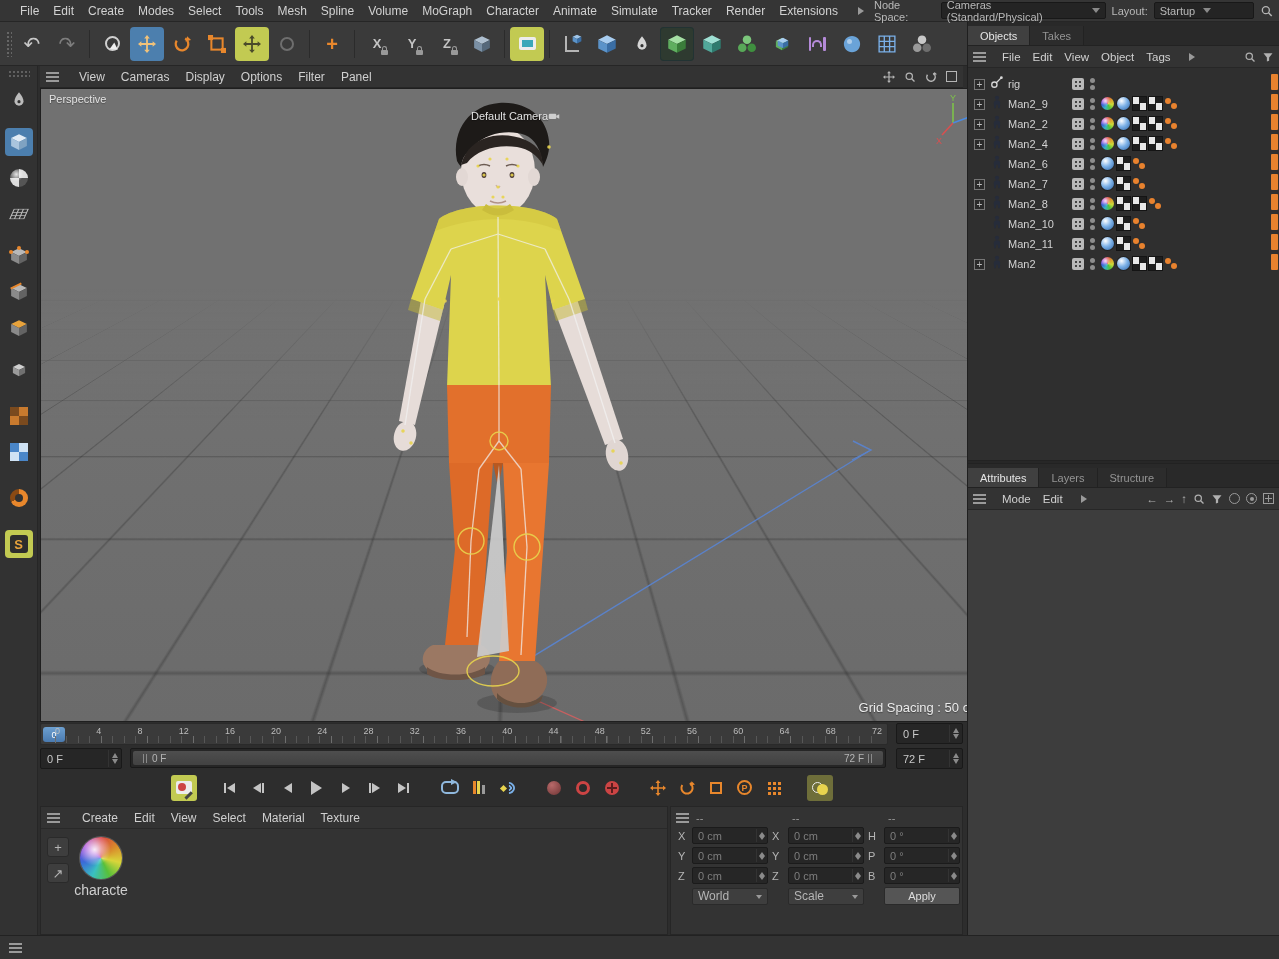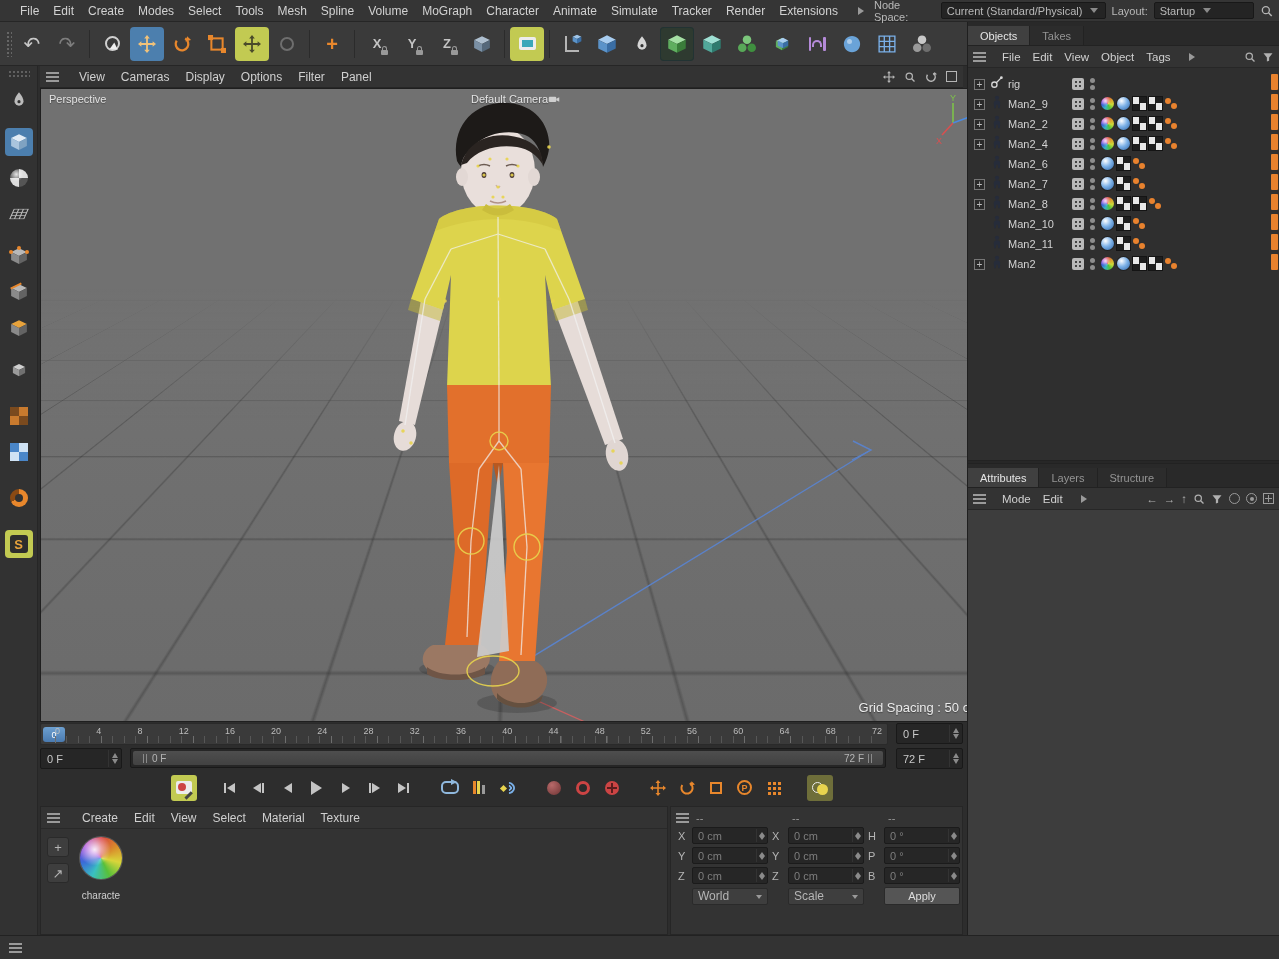--- a/index.html
+++ b/index.html
@@ -64,21 +64,21 @@
   .vp-wrap{position:absolute;left:40px;top:66px;width:923px;height:656px}
   .vp-menu{height:22px;background:#333;display:flex;align-items:center;padding:0 6px;border-bottom:1px solid #262626}
   .vp-menu [data-name^="viewport-menu-item"]{padding:0 8px;color:#d0d0d0;font-size:12px}
   .vp-menu-right{margin-left:auto;display:flex;align-items:center;gap:9px;color:#b5b5b5}
   .vp-maxi{width:11px;height:11px;border:1.6px solid #b5b5b5}
   .vp-canvas{position:absolute;left:0;top:22px;width:951px;height:634px;background:linear-gradient(#767676,#6b6b6b);overflow:hidden;border:1px solid #1f1f1f}
   .vp-grid{position:absolute;left:-30%;right:-30%;top:210px;height:150%;background:repeating-linear-gradient(90deg,rgba(45,45,45,.34) 0 1px,transparent 1px 58px),repeating-linear-gradient(0deg,rgba(45,45,45,.34) 0 1px,transparent 1px 58px);transform:perspective(520px) rotateX(70deg);transform-origin:50% 0}
   .vp-fade{position:absolute;left:0;right:0;top:0;height:330px;background:linear-gradient(#717171 200px,rgba(113,113,113,0))}
   .horizon{position:absolute;left:0;right:0;top:211px;height:1px;background:rgba(58,58,58,.55)}
   .vp-label-tl{position:absolute;left:8px;top:4px;font-size:11px;color:#e2e2e2;text-shadow:0 1px 1px rgba(0,0,0,.35)}
-  .vp-label-cam{position:absolute;left:0;right:0;top:4px;display:flex;align-items:center;justify-content:center;gap:0;font-size:11px;color:#e2e2e2;text-shadow:0 1px 1px rgba(0,0,0,.35)}
+  .vp-label-cam{position:absolute;left:0;right:0;top:21px;display:flex;align-items:center;justify-content:center;gap:0;font-size:11px;color:#e2e2e2;text-shadow:0 1px 1px rgba(0,0,0,.35)}
   .vp-label-grid{position:absolute;right:10px;bottom:6px;font-size:13px;font-weight:normal;color:#ebebeb;text-shadow:0 1px 1px rgba(0,0,0,.4)}
   .char-svg{position:absolute;left:0;top:0}
   .gizmo{position:absolute;right:6px;top:4px}
 
   
   .ruler{position:absolute;left:40px;top:723px;width:848px;height:22px;background:#3a3a3a;border:1px solid #2a2a2a;border-radius:2px}
   .ruler-labels{position:absolute;left:14px;right:5px;top:2px;display:flex;justify-content:space-between;font-size:9px;color:#bdbdbd}
   .ruler-ticks{position:absolute;left:14px;right:5px;bottom:1px;height:7px;background:repeating-linear-gradient(90deg,#6e6e6e 0 1px,transparent 1px 45.95px),repeating-linear-gradient(90deg,rgba(110,110,110,.55) 0 1px,transparent 1px 11.49px)}
   .playhead{position:absolute;left:2px;top:3px;width:22px;height:15px;background:linear-gradient(#6da0d0,#4a7ab0);border-radius:3px;color:#fff;font-size:9px;display:flex;align-items:center;justify-content:center}
   .frame-field{position:absolute;height:21px;background:#262626;border:1px solid #191919;border-radius:2px;color:#c9c9c9;font-size:11px;display:flex;align-items:center;padding:0 16px 0 6px}
@@ -126,21 +126,21 @@
   
   .bl-panel{position:absolute;left:40px;top:806px;width:628px;height:129px;background:#333;border:1px solid #262626}
   .mm-menu{height:22px;display:flex;align-items:center;gap:2px;padding:0 6px;border-bottom:1px solid #292929}
   .mm-menu [data-name^="material-menu-item"]{padding:0 8px;color:#d0d0d0;font-size:12px}
   .hamb{width:13px;height:10px;flex:none;background:linear-gradient(#9a9a9a 0 0) 0 0/100% 2px no-repeat,linear-gradient(#9a9a9a 0 0) 0 4px/100% 2px no-repeat,linear-gradient(#9a9a9a 0 0) 0 8px/100% 2px no-repeat;margin-right:4px}
   .mm-body{display:flex;padding:8px 6px;gap:8px}
   .mm-tools{display:flex;flex-direction:column;gap:6px}
   .mm-btn{width:22px;height:20px;background:#3e3e3e;border:1px solid #2a2a2a;border-radius:3px;color:#b5b5b5;display:flex;align-items:center;justify-content:center;font-size:13px;line-height:1}
   .mat-swatch{display:flex;flex-direction:column;align-items:center;width:48px}
   .mat-ball{width:42px;height:42px;border-radius:50%;background:radial-gradient(circle at 35% 30%,rgba(255,255,255,.9),rgba(255,255,255,0) 40%),conic-gradient(#d94040,#d98a2b,#d9d53a,#58c03a,#3ac0c0,#3a6ad9,#a43ad9,#d94040);box-shadow:0 0 0 1px #5a5a5a}
-  .mat-name{font-size:10px;color:#cfcfcf;margin-top:11px}
+  .mat-name{font-size:14px;color:#cfcfcf;margin-top:3px}
 
   .br-panel{position:absolute;left:670px;top:806px;width:293px;height:129px;background:#333;border:1px solid #262626;padding:2px 0}
   .coord-row{display:grid;grid-template-columns:14px 76px 16px 76px 16px 76px;gap:2px;align-items:center;margin:3px 5px}
   .coord-row .lbl{font-size:11px;color:#b5b5b5;text-align:left;padding-left:2px}
   .cfield{position:relative;height:17px;background:#262626;border:1px solid #1b1b1b;border-radius:2px;color:#7e7e7e;font-size:11px;display:flex;align-items:center;padding:0 13px 0 5px}
   .cfield .spinners{width:10px}
   .cfield .sp-u{border-width:3px;border-bottom-width:4px}
   .cfield .sp-d{border-width:3px;border-top-width:4px}
   .cselect{height:17px;background:#3e3e3e;border:1px solid #2a2a2a;border-radius:2px;color:#b5b5b5;font-size:12px;display:flex;align-items:center;padding:0 5px}
   .cselect .caret{width:0;height:0;border:3.5px solid transparent;border-top:4.5px solid #999;margin-left:auto;margin-top:4px}
@@ -270,21 +270,21 @@
       <span data-name="menubar-item-animate">Animate</span>
       <span data-name="menubar-item-simulate">Simulate</span>
       <span data-name="menubar-item-tracker">Tracker</span>
       <span data-name="menubar-item-render">Render</span>
       <span data-name="menubar-item-extensions">Extensions</span>
     </span>
   <span class="menu-arrow" data-name="menu-overflow-icon"></span>
   <div class="menubar-right" data-name="menubar-right">
     <span class="mb-label" data-name="node-space-label">Node Space:</span>
     <div class="dropdown dd-node" data-name="node-space-select">
-      <span data-name="node-space-value">Current (Standard/Physical)</span>
+      <span data-name="node-space-value">Cameras (Standard/Physical)</span>
       <span class="caret" data-name="chevron-down-icon"></span>
     </div>
     <span class="mb-label" data-name="layout-label">Layout:</span>
     <div class="dropdown dd-layout" data-name="layout-select">
       <span data-name="layout-value">Startup</span>
       <span class="caret" data-name="chevron-down-icon"></span>
     </div>
     <svg class="i14" style="color:#b5b5b5" data-name="search-icon">
         <use href="#sym-mag"></use>
       </svg>

